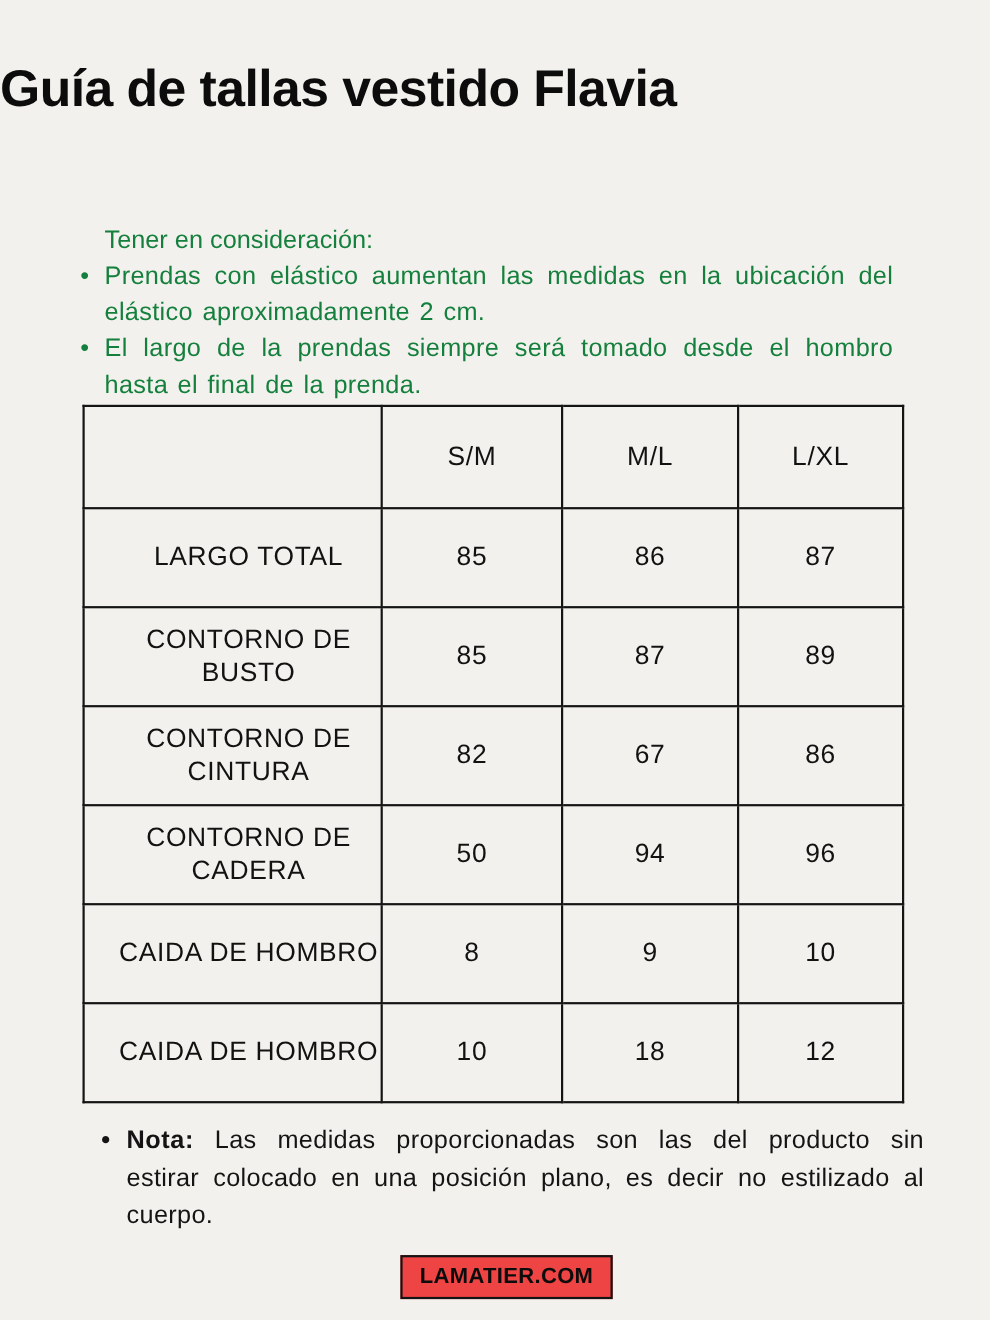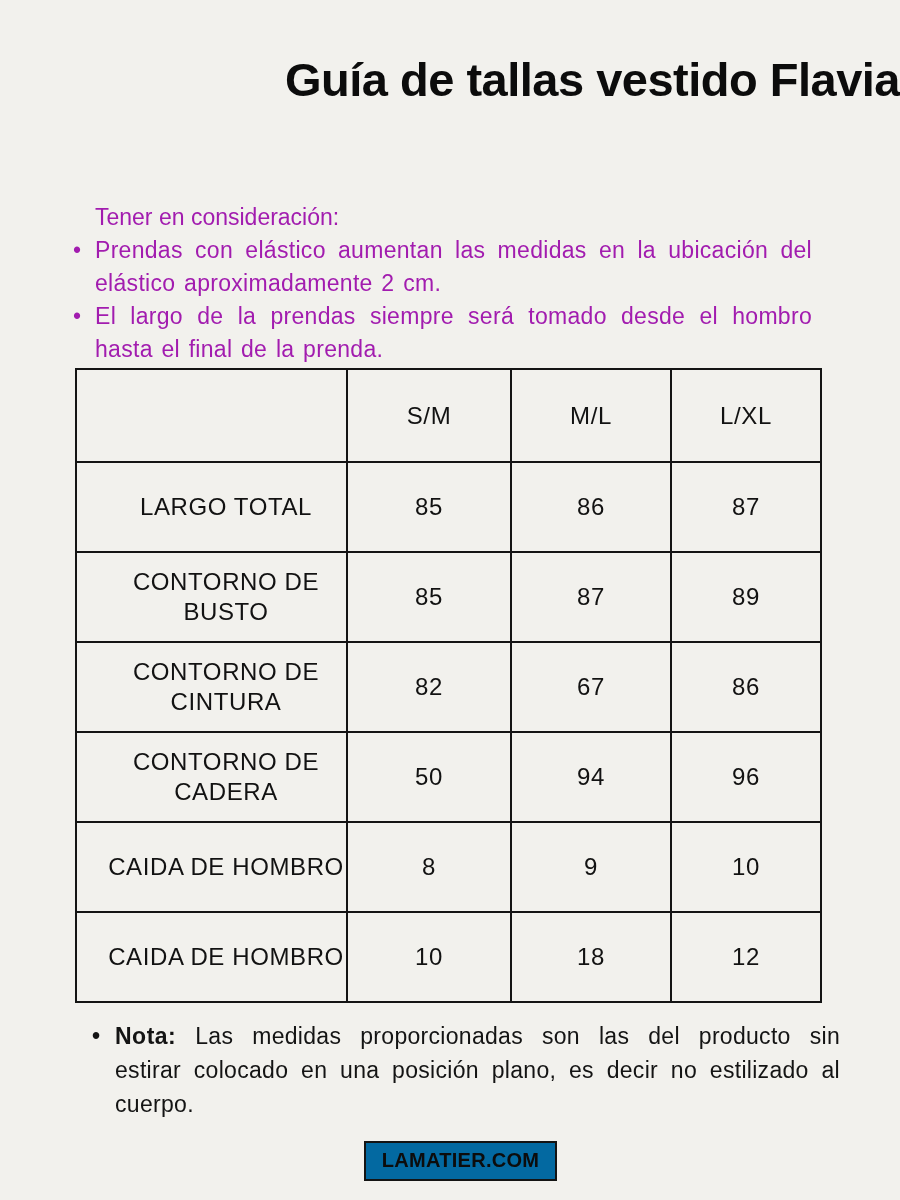--- a/index.html
+++ b/index.html
@@ -8,31 +8,31 @@
     width: 900px; height: 1200px;
     margin: 0 auto;
     background: #f2f1ed;
     color: #121212;
     font-family: "Liberation Sans", sans-serif;
     overflow: hidden;
     position: relative;
   }
   .title {
     padding-top: 52px;
-    text-align: right;
+    text-align: left;
     font-size: 47px;
     font-weight: 800;
     letter-spacing: -0.5px;
     color: #0c0c0c;
   }
   .considerations {
     margin: 94px 88px 0 72px;
     font-size: 23px;
     line-height: 33px;
-    color: #a21caf;
+    color: #15803d;
   }
   .considerations .heading { margin-left: 23px; }
   .bullets { list-style: none; }
   .bullets li {
     position: relative;
     padding-left: 23px;
     text-align: justify;
     letter-spacing: 0.3px;
     word-spacing: 2px;
   }
@@ -81,21 +81,21 @@
   .note-item strong { font-weight: 700; letter-spacing: 0.5px; }
   .footer { text-align: center; margin-top: 20px; }
   .brand-box {
     display: inline-block;
     border: 2px solid #141414;
     padding: 6px 16px 7px 16px;
     font-size: 20px;
     font-weight: 700;
     letter-spacing: 0.3px;
     color: #0c0c0c;
-    background: #0369a1;
+    background: #ef4444;
     margin-left: 21px;
   }
 </style>
 </head>
 <body>
 
 <div class="page">
 
   <h1 class="title">Guía de tallas vestido Flavia</h1>
 

